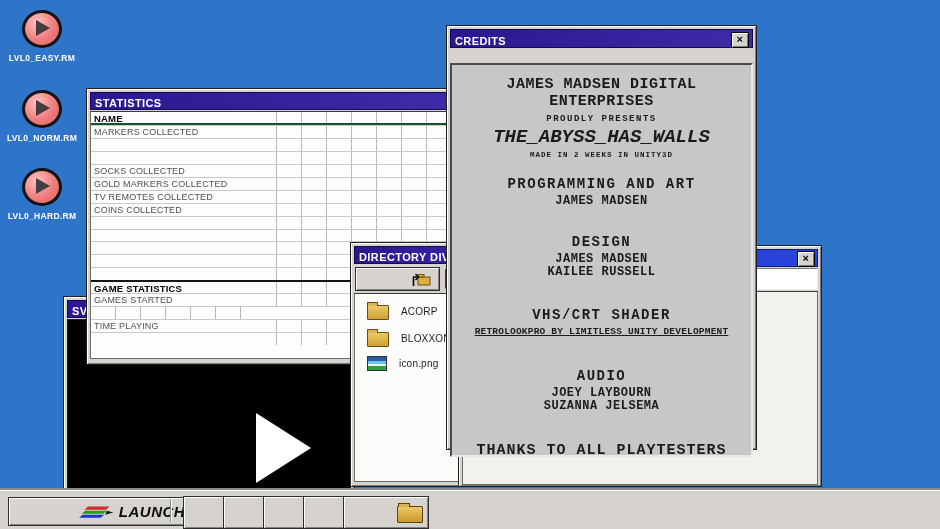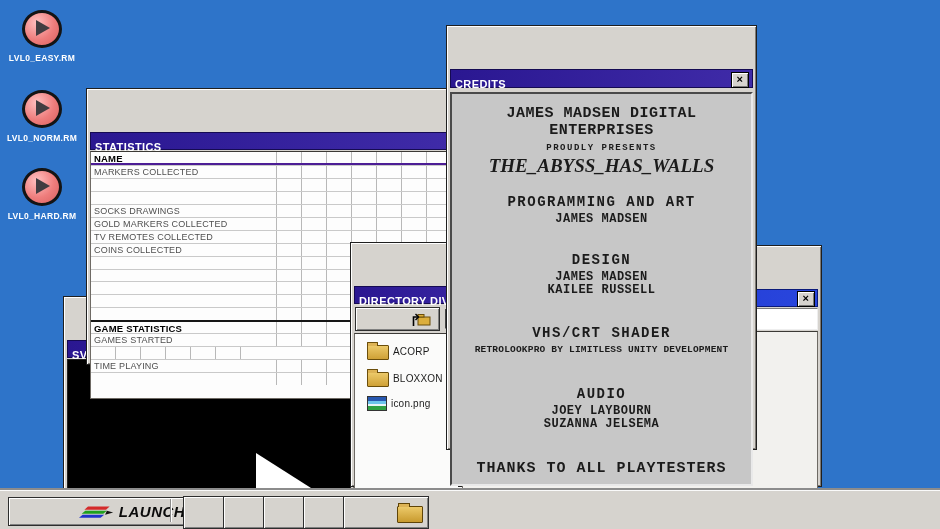--- a/index.html
+++ b/index.html
@@ -12,89 +12,89 @@
     background:radial-gradient(circle at 35% 30%,#ffc0c0,#ee7d7c 55%,#d95f5e);
     border:3px solid #141414;position:relative;}
   .play-badge:after{content:"";position:absolute;left:11px;top:7px;
     border-left:14px solid #413d41;border-top:8px solid transparent;border-bottom:8px solid transparent;}
   .dlabel{margin-top:5px;font-size:8.5px;font-weight:bold;color:#fff;letter-spacing:.3px;}
 
   
   .win{position:absolute;background:#d6d3ce;border:1px solid #1f1f1f;
     box-shadow:inset 1px 1px 0 #ffffff,inset -1px -1px 0 #7e7a74;
     padding:3px;box-sizing:border-box;}
-  .titlebar{height:18px;display:flex;align-items:flex-start;padding:8px 4px;color:#fff;
+  .titlebar{height:18px;display:flex;align-items:flex-end;padding:0 4px;color:#fff;
     font-weight:bold;font-size:11px;letter-spacing:.4px;position:relative;
-    background:linear-gradient(90deg,#2a1791,#3f2ba8);border:1px solid #150a52;box-sizing:border-box;margin-top:40px;}
+    background:linear-gradient(90deg,#2a1791,#3f2ba8);border:1px solid #150a52;box-sizing:border-box;}
   .titlebar.blue{background:linear-gradient(90deg,#1c2ec9,#2946dd);border-color:#0b1a7a;}
   .xbtn{position:absolute;right:2px;top:1px;width:16px;height:14px;background:#d6d3ce;
     border:1px solid #000;box-shadow:inset 1px 1px 0 #fff,inset -1px -1px 0 #777;
     color:#000;font-size:11px;font-weight:bold;line-height:12px;text-align:center;cursor:pointer;}
   .client{border:1px solid #6e6a64;border-top-color:#3c3a36;background:#fff;
     margin-top:1px;box-sizing:border-box;position:relative;}
 
   
   .win-video{left:63px;top:296px;width:292px;height:196px;z-index:1;}
   .win-video .client{background:#000;height:170px;border-color:#222;}
   .tri{position:absolute;left:188px;top:93px;width:0;height:0;
     border-left:55px solid #fff;border-top:35px solid transparent;border-bottom:35px solid transparent;}
 
   
   .win-stats{left:86px;top:88px;width:371px;height:277px;z-index:2;}
   .stable{height:248px;display:grid;grid-template-rows:repeat(19,1fr);background:#fdfdfd;}
   .srow{display:flex;border-top:1px solid #c9c9c9;overflow:hidden;}
   .srow:first-child{border-top:none;}
-  .srow.hdr{border-bottom:2px solid #4c1d95;}
+  .srow.hdr{border-bottom:2px solid #14532d;}
   .srow.sect{border-top:2px solid #161616;}
   .slabel{flex:1;border-right:1px solid #b8b8b8;padding:1px 0 0 3px;font-size:9px;
     color:#4f4f4f;white-space:nowrap;letter-spacing:.2px;}
   .hdr .slabel,.sect .slabel{color:#000;font-weight:bold;font-size:9.5px;}
   .scell{width:25px;border-right:1px solid #b8b8b8;box-sizing:border-box;}
   .scell:last-child{border-right:none;}
 
   
   .win-dir{left:350px;top:242px;width:172px;height:245px;z-index:3;}
   .dtoolbar{display:flex;align-items:center;gap:5px;padding:3px 1px 2px 1px;}
   .upbtn{width:36px;height:22px;background:#d6d3ce;border:1px solid #3f3f3f;
     box-shadow:inset 1px 1px 0 #fff,inset -1px -1px 0 #8a8a8a;
     display:flex;align-items:center;justify-content:center;cursor:pointer;}
   .pathfield{flex:1;height:20px;background:#fff;border:1px solid #444;
     border-right-color:#ddd;border-bottom-color:#ddd;font-size:10px;font-weight:bold;
     color:#111;display:flex;align-items:center;padding:0 3px;box-sizing:border-box;}
   .dlist{background:#fbfbfa;border:1px solid #6e6a64;border-top-color:#3c3a36;height:189px;padding-top:3px;box-sizing:border-box;}
-  .dir-item{display:flex;align-items:center;gap:4px;padding:5px 0 4px 12px;cursor:pointer;}
+  .dir-item{display:flex;align-items:center;gap:12px;padding:5px 0 4px 12px;cursor:pointer;}
   .folder{width:20px;height:13px;background:linear-gradient(#ecc969,#cfa136);
     border:1px solid #6b4e0a;border-radius:1px;position:relative;margin-top:3px;flex:0 0 auto;}
   .folder:before{content:"";position:absolute;top:-4px;left:-1px;width:9px;height:3px;
     background:#ddb355;border:1px solid #6b4e0a;border-bottom:none;border-radius:1px 1px 0 0;}
   .imgicon{width:18px;height:13px;border:1px solid #333;flex:0 0 auto;
     background:linear-gradient(180deg,#2858b0 0 28%,#6cc4ec 28% 55%,#e8f4f8 55% 66%,#2fa043 66% 100%);}
   .dname{font-size:10px;color:#1c1c1c;letter-spacing:.2px;}
 
   
   .win-back{left:458px;top:245px;width:364px;height:242px;z-index:4;}
   .backbar{height:20px;background:#fff;border:1px solid #7a7a7a;border-right-color:#eee;
     border-bottom-color:#eee;margin-top:1px;}
   .backclient{height:192px;background:#f2f1ee;border:1px solid #6e6a64;border-top-color:#3c3a36;margin-top:1px;}
 
   
   .win-credits{left:446px;top:25px;width:311px;height:425px;z-index:5;}
   .win-credits .titlebar{height:19px;}
-  .credits-client{margin-top:4px;height:394px;background:#c7c7c7;
+  .credits-client{margin-top:15px;height:394px;background:#c7c7c7;
     border:2px solid #4a4a4a;border-right-color:#e9e9e9;border-bottom-color:#e9e9e9;
     box-sizing:border-box;overflow:hidden;text-align:center;
     font-family:"Liberation Mono",monospace;font-weight:bold;color:#1b1b1b;}
   .c-company{font-size:15px;margin-top:11px;letter-spacing:.5px;}
   .c-presents{font-size:9px;margin-top:4px;letter-spacing:1.5px;}
-  .c-game{font-size:19px;font-style:italic;margin-top:2px;font-family:Liberation Serif, serif;}
+  .c-game{font-size:19px;font-style:italic;margin-top:2px;}
   .c-made{font-size:7.5px;margin-top:3px;letter-spacing:1px;}
   .c-h{font-size:14px;letter-spacing:1.5px;}
   .c-h.m1{margin-top:17px;} .c-h.m2{margin-top:26px;} .c-h.m3{margin-top:28px;} .c-h.m4{margin-top:30px;}
   .c-n{font-size:12px;line-height:13px;letter-spacing:.5px;margin-top:3px;}
-  .c-n.tight{margin-top:2px;font-size:9.5px;letter-spacing:.2px;}
+  .c-n.tight{margin-top:2px;font-size:9.5px;letter-spacing:.2px;text-decoration:underline;}
   .c-thanks{font-size:15px;letter-spacing:1px;margin-top:29px;}
 
   
   .taskbar{position:absolute;left:0;top:490px;width:940px;height:39px;background:#d6d3ce;
     border-top:1px solid #fafafa;box-shadow:0 -2px 0 #8c8c8c;z-index:10;}
   .raised{background:#d6d3ce;border:1px solid #2e2e2e;
     box-shadow:inset 1px 1px 0 #ffffff,inset -1px -1px 0 #808080;cursor:pointer;padding-left:47px;}
   .launch{position:absolute;left:8px;top:6px;width:152px;height:27px;
     display:flex;align-items:center;justify-content:center;gap:4px;}
   .launch-text{font-size:15px;font-weight:bold;font-style:italic;color:#0a0a0a;letter-spacing:.5px;}
@@ -179,21 +179,21 @@
           <span class="slabel"></span>
           <span class="scell"></span>
           <span class="scell"></span>
           <span class="scell"></span>
           <span class="scell"></span>
           <span class="scell"></span>
           <span class="scell"></span>
           <span class="scell"></span>
         </div>
       <div class="srow">
-          <span class="slabel">SOCKS DRAWINGS</span>
+          <span class="slabel">SOCKS COLLECTED</span>
           <span class="scell"></span>
           <span class="scell"></span>
           <span class="scell"></span>
           <span class="scell"></span>
           <span class="scell"></span>
           <span class="scell"></span>
           <span class="scell"></span>
         </div>
       <div class="srow">
           <span class="slabel">GOLD MARKERS COLLECTED</span>
@@ -370,20 +370,21 @@
 
   <div class="win win-credits">
     <div class="titlebar">
       <span>CREDITS</span>
       <span class="xbtn" style="top:2px;right:3px;">×</span>
     </div>
     <div class="credits-client">
       <div class="c-company">JAMES MADSEN DIGITAL ENTERPRISES</div>
       <div class="c-presents">PROUDLY PRESENTS</div>
       <div class="c-game">THE_ABYSS_HAS_WALLS</div>
+      <div class="c-made">MADE IN 2 WEEKS IN UNITY3D</div>
 
       <div class="c-h m1">PROGRAMMING AND ART</div>
       <div class="c-n">JAMES MADSEN</div>
 
       <div class="c-h m2">DESIGN</div>
       <div class="c-n">JAMES MADSEN</div>
       <div class="c-n" style="margin-top:0;">KAILEE RUSSELL</div>
 
       <div class="c-h m3">VHS/CRT SHADER</div>
       <div class="c-n tight">RETROLOOKPRO BY LIMITLESS UNITY DEVELOPMENT</div>

